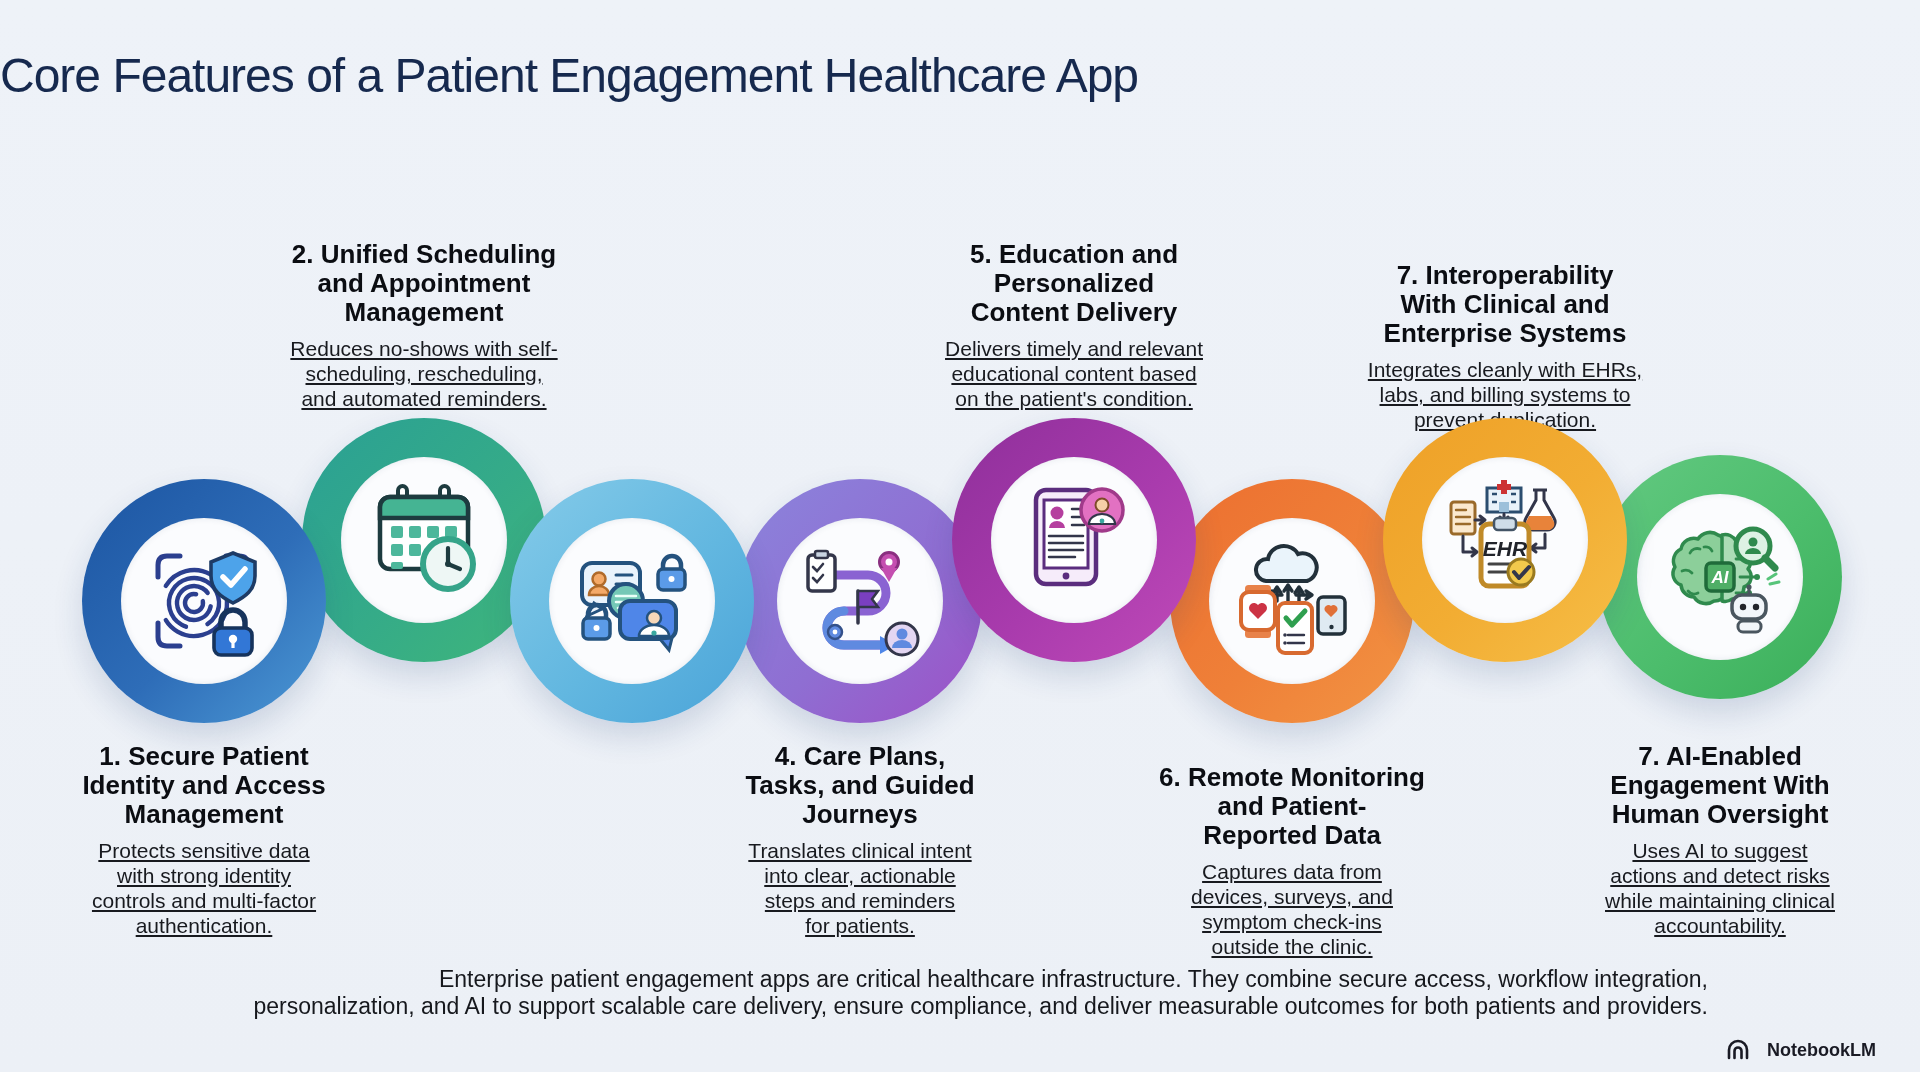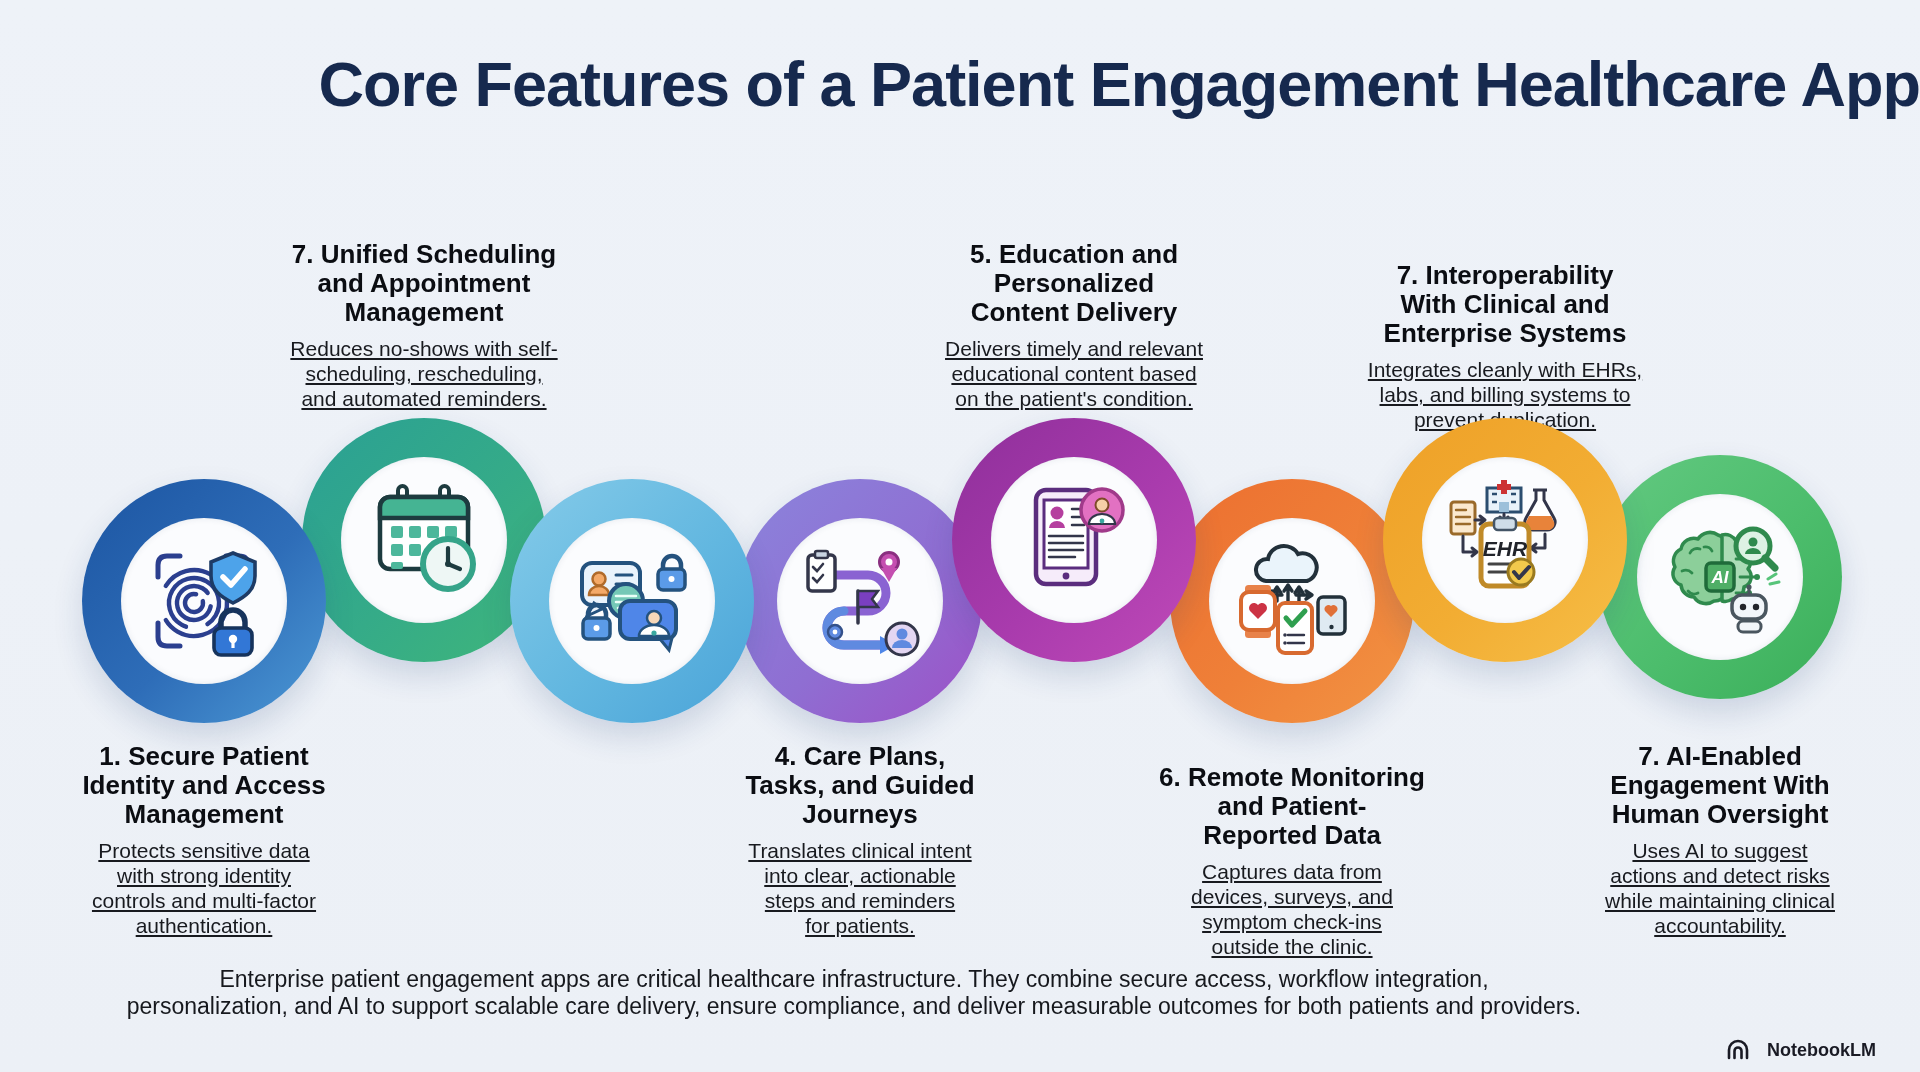--- a/index.html
+++ b/index.html
@@ -6,21 +6,21 @@
   html,body { width:1920px; height:1072px; }
   body {
     font-family:"Liberation Sans", sans-serif;
     background:#edf1f7;
     overflow:hidden;
   }
   .stage { position:relative; width:1920px; height:1072px; background:linear-gradient(180deg,#eef2f8 0%,#ecf0f6 100%); }
 
   .title {
     position:absolute; left:0; top:48px; width:1920px;
-    text-align:right; font-size:63px; font-weight:bold;
+    text-align:left; font-size:48px; font-weight:normal;
     color:#16294e; letter-spacing:-1px;
   }
 
   
   .circle {
     position:absolute; width:244px; height:244px; border-radius:50%;
     display:flex; align-items:center; justify-content:center;
     box-shadow:0 14px 30px rgba(30,60,120,0.16);
     font-style:italic;
   }
@@ -51,39 +51,39 @@
     font-size:26px; font-weight:bold; color:#0b0d12;
     line-height:29px; white-space:pre-line;
   }
   .cap-b {
     margin-top:9px; font-size:21px; color:#181a1f;
     line-height:25px; white-space:pre-line;text-decoration:underline;
   }
   .w360 { width:370px;margin-top:21px; }
 
   .footer-note {
-    position:absolute; left:0; top:966px; width:1708px; text-align:center;
+    position:absolute; left:0; top:966px; width:1708px; text-align:right;
     font-size:23px; color:#16181d; line-height:27px; white-space:pre-line;
   }
 
   .brand {
     position:absolute; right:44px; top:1038px; display:flex; align-items:center; gap:17px;
     color:#191a24; font-size:18px; font-weight:bold;
   }
   .brand svg { width:24px; height:24px; }
 </style>
 </head>
 <body>
 
 <div class="stage">
 
   <div class="title">Core Features of a Patient Engagement Healthcare App</div>
 
   <div class="caption" style="left:424px; top:240px;">
-    <div class="cap-h">7. Unified Scheduling
+    <div class="cap-h">2. Unified Scheduling
 and Appointment
 Management</div>
     <div class="cap-b">Reduces no-shows with self-
 scheduling, rescheduling,
 and automated reminders.</div>
   </div>
   <div class="caption" style="left:1074px; top:240px;">
     <div class="cap-h">5. Education and
 Personalized
 Content Delivery</div>

